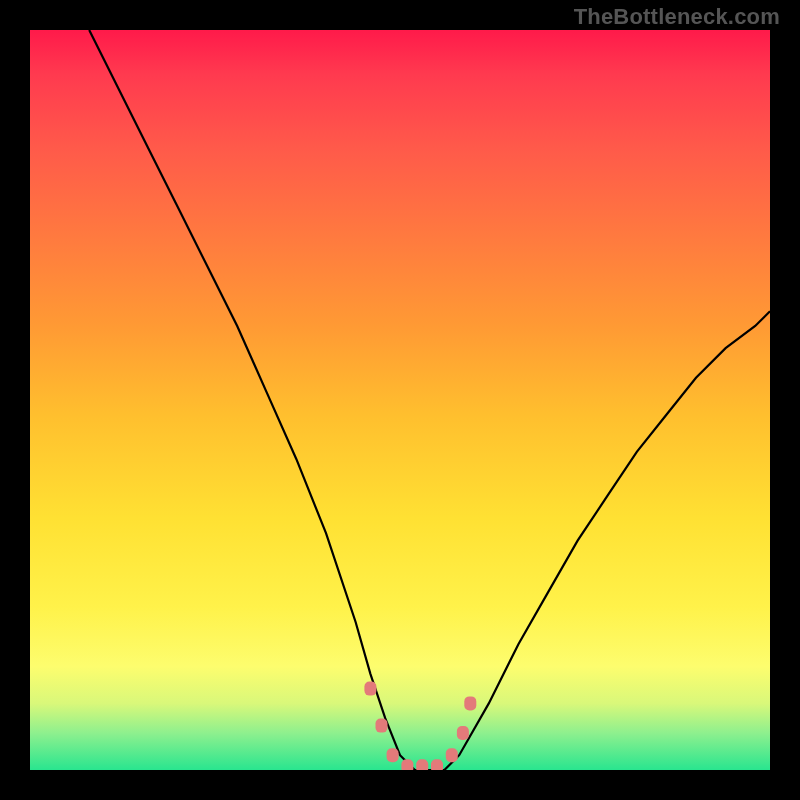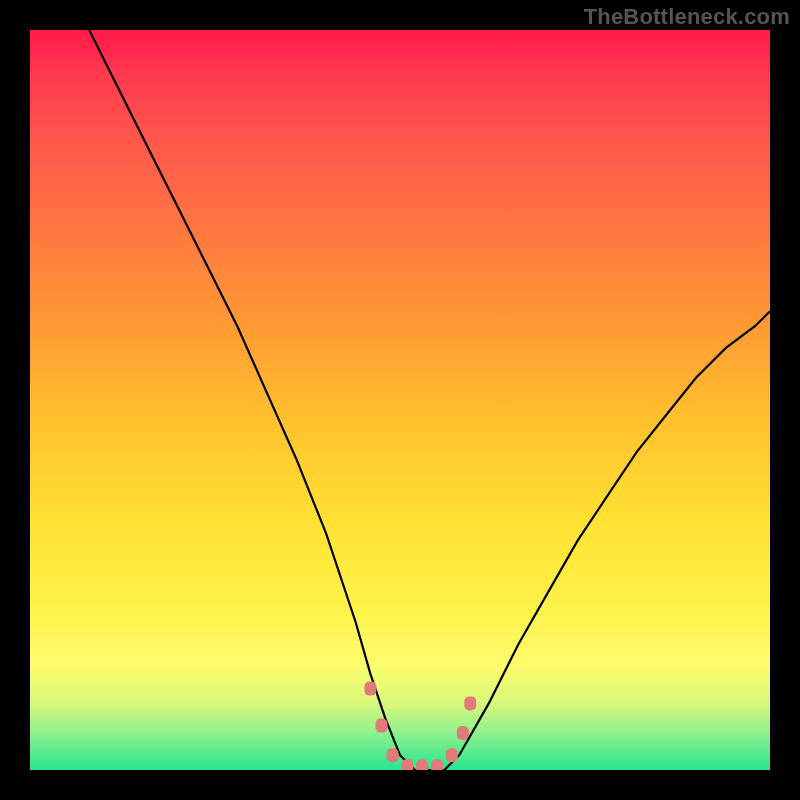--- a/index.html
+++ b/index.html
@@ -35,21 +35,21 @@
       #fff24a 78%,
       #fdfd6e 86%,
       #d9f87a 91%,
       #8ef08e 95%,
       #29e58f 100%
     );
   }
   .credit {
     position: absolute;
     top: 4px;
-    right: 10px;
+    right: 20px;
     font-family: Arial, Helvetica, sans-serif;
     font-size: 22px;
     font-weight: 600;
     color: #555;
     letter-spacing: 0.2px;
     user-select: none;
   }
   svg.curve {
     position: absolute;
     left: 0; top: 0;

